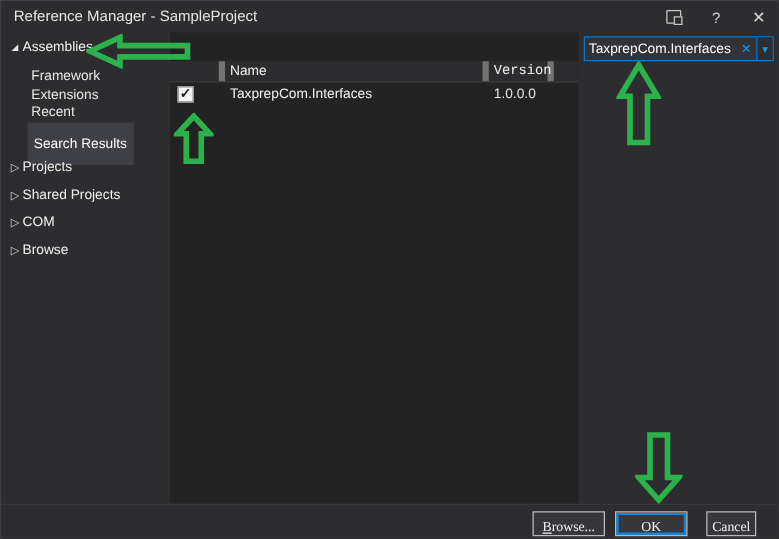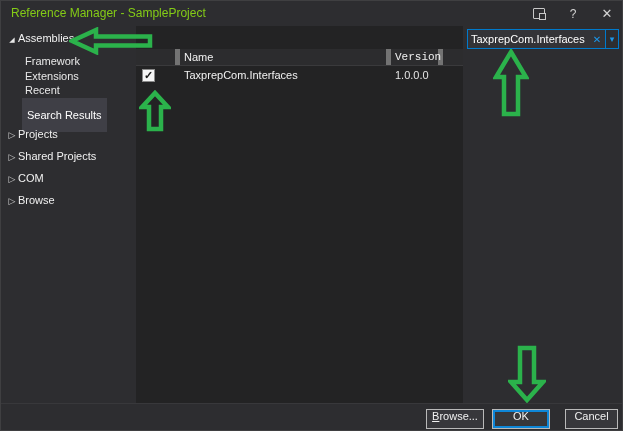--- a/index.html
+++ b/index.html
@@ -4,34 +4,34 @@
 <style>
   * { margin:0; padding:0; box-sizing:border-box; }
   html,body { background:#1a1a1a; }
   body { font-family:"Liberation Sans", sans-serif; }
   #app {
     position:relative; width:623px; height:431px; background:#2d2d30;
     border:1px solid #3f3f41; overflow:hidden; color:#f1f1f1;
   }
   
   .titlebar { position:absolute; left:0; top:0; width:623px; height:25px; background:#2d2d30; }
-  .title { position:absolute; left:10px; top:5px; font-size:12px; color:#84cc16; white-space:nowrap; }
+  .title { position:absolute; left:10px; top:5px; font-size:12px; color:#e5e5e5; white-space:nowrap; }
   .tb-controls { position:absolute; right:0; top:0; height:25px; display:flex; align-items:center; }
   .tb-btn { width:34px; height:25px; display:flex; align-items:center; justify-content:center;
             color:#d2d2d2; font-size:12px; cursor:default; }
   .fb-icon { width:12px; height:11px; border:1px solid #c8c8c8; border-radius:1px; position:relative; }
   .fb-icon::after { content:""; position:absolute; right:-2px; bottom:-2px; width:5px; height:5px;
                     background:#2d2d30; border:1px solid #c8c8c8; }
   .close-glyph { font-size:13px; }
   
   .sidebar { position:absolute; left:0; top:25px; width:135px; height:377px; background:#2d2d30; font-size:11px; }
   .tree-item { position:absolute; display:flex; align-items:center; white-space:nowrap; cursor:default; }
   .tw { width:12px; display:inline-block; font-size:7px; color:#e8e8e8; text-align:center; }
   .tw.collapsed { font-size:9px; color:#cfcfcf; }
-  .group { left:5px; color:#f1f1f1;align-items:flex-end; }
+  .group { left:5px; color:#f1f1f1; }
   .child { left:24px; color:#e8e8e8; }
   .child.selected { background:#3f3f46; color:#ffffff; padding:11px 5px; left:21px; }
   
   .list { position:absolute; left:135px; top:25px; width:327px; height:377px; background:#232324; }
   .thead { position:absolute; left:0; top:23px; width:327px; height:17px; background:#2c2c2e;
            display:flex; font-size:11px; color:#f1f1f1; border-bottom:1px solid #3a3a3c; }
   .th { height:100%; display:flex; align-items:center; padding-left:4px; border-right:5px solid #737373; }
   .th-check { width:44px; }
   .th-name { width:211px; }
   .th-version { width:52px;font-family:Liberation Mono, monospace; }
@@ -51,27 +51,27 @@
   .search-input { flex:1; background:transparent; border:none; outline:none; color:#ffffff;
                   font-size:11px; font-family:"Liberation Sans", sans-serif; padding:0 3px; min-width:0; }
   .search-clear { width:16px; display:flex; align-items:center; justify-content:center;
                   color:#1c97ea; font-size:10px; cursor:default; }
   .search-drop { width:13px; border-left:1px solid #007acc; background:#2d2d30; display:flex;
                  align-items:center; justify-content:center; color:#1c97ea; font-size:9px; cursor:default; }
   
   .footer { position:absolute; left:0; top:402px; width:623px; height:29px; background:#2d2d30;
             border-top:1px solid #38383b; }
   .btn { position:absolute; top:5px; height:20px; background:#37373b; border:1px solid #b9b9b9;
-         color:#f1f1f1; font-size:11px; font-family:Liberation Sans, sans-serif;
-         display:flex; align-items:flex-start; justify-content:center; cursor:default; }
+         color:#f1f1f1; font-size:11px; font-family:Liberation Serif, serif;
+         display:flex; align-items:flex-end; justify-content:center; cursor:default; }
   .btn span { display:block; }
   .btn-browse { left:425px; width:58px; }
   .btn-browse span::first-letter { text-decoration:underline; }
   .btn-ok { left:491px; width:58px; box-shadow:inset 0 0 0 2px #0e86d8; }
-  .btn-cancel { left:564px; width:53px; }
+  .btn-cancel { left:564px; width:40px; }
   
   .arrow { position:absolute; pointer-events:none; z-index:50; }
   .arrow polygon { fill:none; stroke:#2bb24b; stroke-width:4.5; stroke-linejoin:miter; }
 </style>
 </head>
 <body>
 
 <div id="app">
 
   <div class="titlebar">

